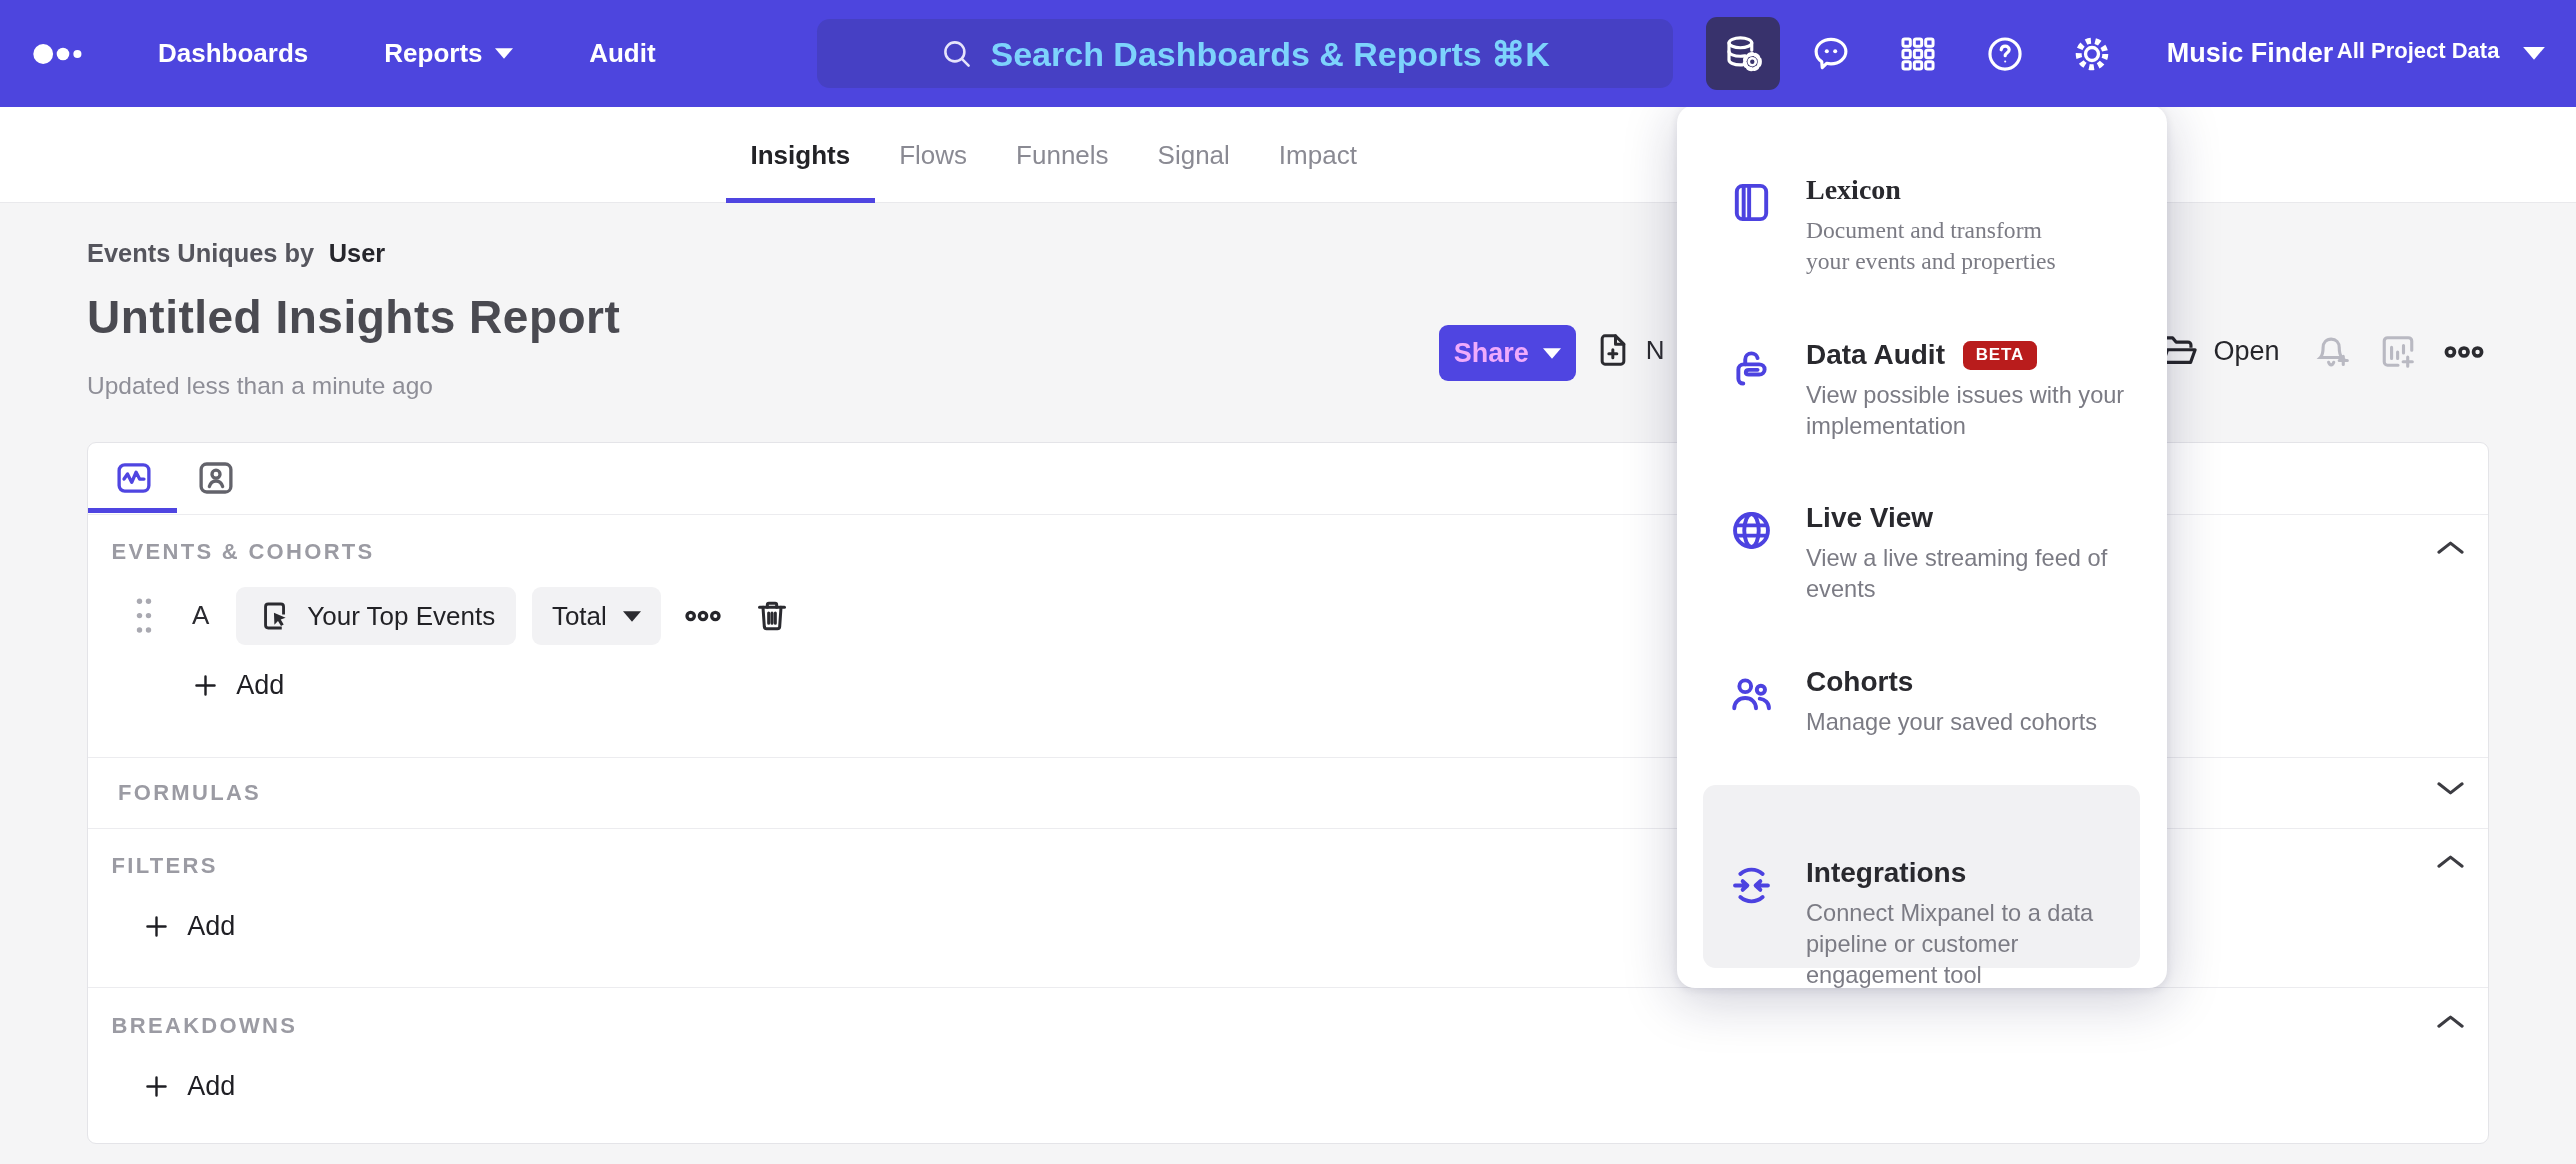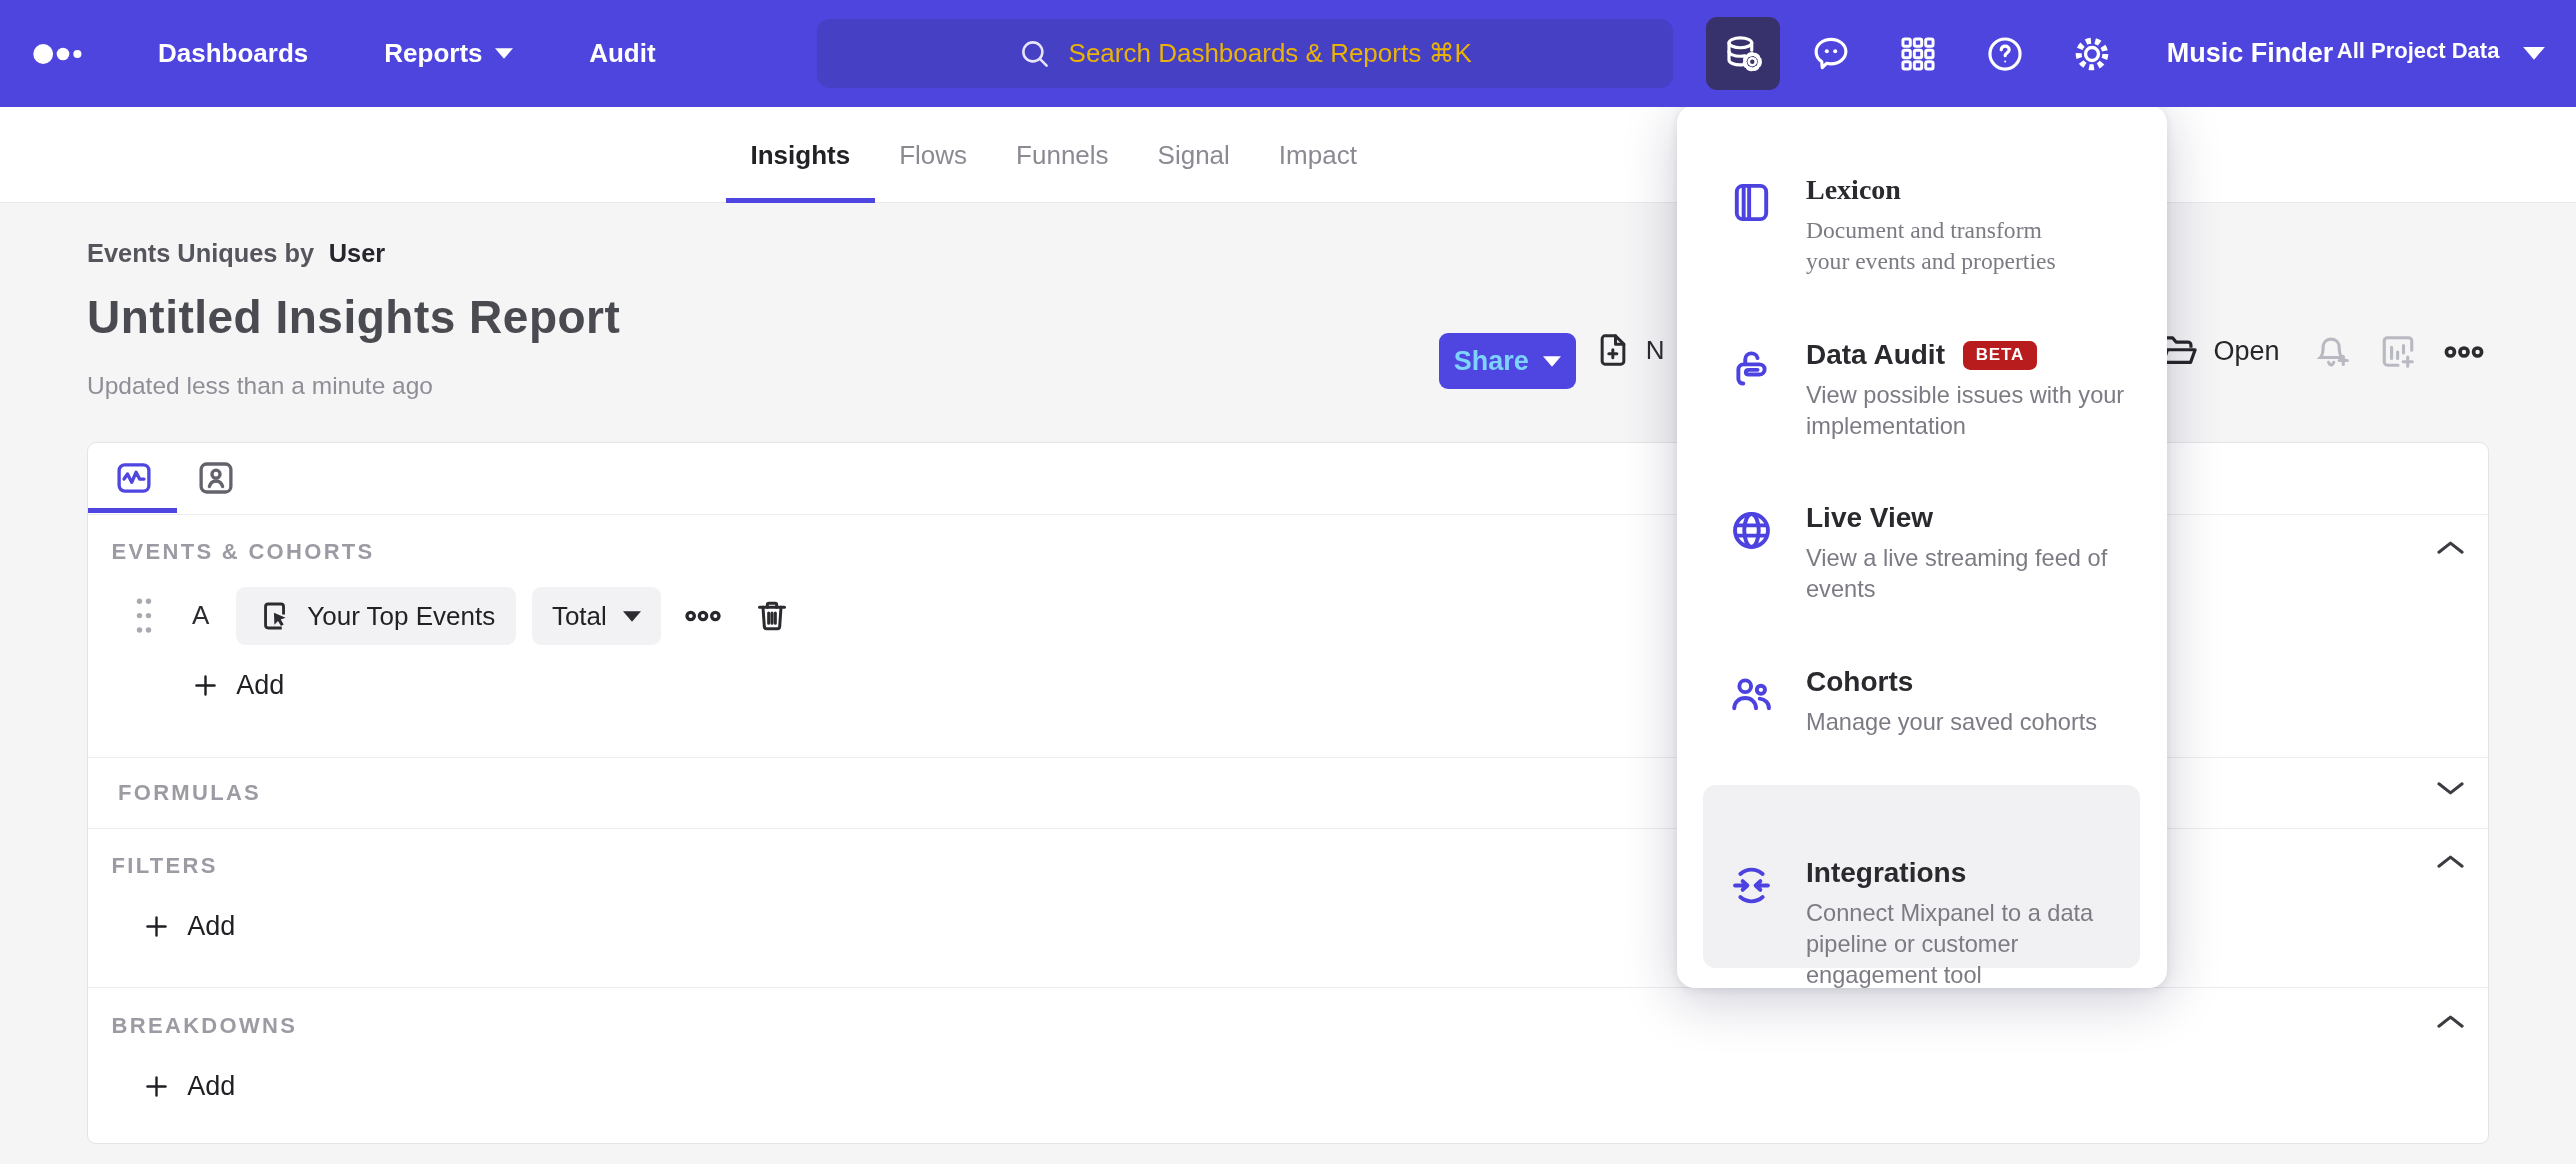--- a/index.html
+++ b/index.html
@@ -9,21 +9,21 @@
 
   
   .topbar { position:absolute; left:0; top:0; width:2576px; height:107px; background:#4d45de; z-index:60; display:flex; align-items:center; }
   .logo { position:absolute; left:33px; top:0; height:107px; display:flex; align-items:center; }
   .topnav { position:absolute; left:131px; top:0; height:107px; display:flex; align-items:center; gap:22px; }
   .topnav-item { display:flex; align-items:center; gap:12.7px; color:#ffffff; font-size:26px; font-weight:600; padding:4px 27px; height:94px; cursor:pointer; }
   .caret { display:inline-block; width:18px; height:11px; }
   .caret svg { display:block; width:100%; height:100%; }
 
   .searchbar { position:absolute; left:817px; top:19px; width:856px; height:69px; background:#4640c4; border-radius:12.7px; display:flex; align-items:center; justify-content:center; gap:16.3px; color:#d9d7f8; cursor:text; }
-  .searchbar .ph { font-size:26px; color:#eab308; }
+  .searchbar .ph { font-size:34px; color:#7dd3fc;font-weight:bold; }
   .search-icon svg { display:block; width:34px; height:34px; }
 
   .topright { position:absolute; right:0; top:0; height:107px; display:flex; align-items:center; padding-right:31px; }
   .toolbtn { width:87px; height:107px; display:flex; align-items:center; justify-content:center; color:#ffffff; cursor:pointer; }
   .toolbtn svg { width:42px; height:42px; }
   .toolbtn.active-tool { width:74px; height:73px; background:#38326c; border-radius:11px; margin-right:7.3px; }
   .project-switch { display:flex; align-items:center; margin-left:31px; cursor:pointer; color:#fff; }
   .project-meta { display:flex; flex-direction:row; gap:3.6px; }
   .project-name { font-size:27px; font-weight:700; }
   .project-scope { font-size:22px; font-weight:700; }
@@ -39,21 +39,21 @@
   
   .page { position:absolute; left:0; top:203px; width:2576px; height:961px; background:#f5f5f6; }
 
   .analyze-row { position:absolute; left:87px; top:36px; display:flex; gap:14.5px; font-size:25.4px; }
   .analyze-label { color:#55555d; font-weight:600; }
   .analyze-value { color:#26262c; font-weight:700; cursor:pointer; }
 
   .report-title { position:absolute; left:87px; top:87px; font-size:46px; font-weight:700; color:#4a4a51; letter-spacing:0.5px; }
   .report-updated { position:absolute; left:87px; top:169px; font-size:24.5px; color:#8e8e97; }
 
-  .share-btn { position:absolute; left:1439px; top:122px; width:137px; height:56px; background:#4f45e1; border-radius:9px; display:flex; align-items:center; justify-content:center; gap:14.5px; color:#7dd3fc; font-size:27px; font-weight:700; cursor:pointer; border:none;margin-top:8px; }
+  .share-btn { position:absolute; left:1439px; top:122px; width:137px; height:56px; background:#4f45e1; border-radius:9px; display:flex; align-items:center; justify-content:center; gap:14.5px; color:#f0abfc; font-size:27px; font-weight:700; cursor:pointer; border:none; }
   .new-btn { position:absolute; left:1593px; top:127px; display:flex; align-items:center; gap:12.7px; color:#2b2b30; font-size:26px; font-weight:500; cursor:pointer; }
   .new-btn svg { width:40px; height:40px; }
   .open-btn { position:absolute; left:2157px; top:127px; display:flex; align-items:center; gap:14.5px; color:#26262b; font-size:27px; font-weight:500; cursor:pointer; }
   .open-btn svg { width:42px; height:42px; }
   .icon-btn { position:absolute; top:127px; display:flex; align-items:center; justify-content:center; cursor:pointer; }
   .icon-btn svg { width:44px; height:44px; }
   .alert-btn { left:2311px; color:#b9b9c2; }
   .board-btn { left:2376px; color:#b9b9c2; }
   .more-btn  { left:2442px; color:#2b2b30; }
 

